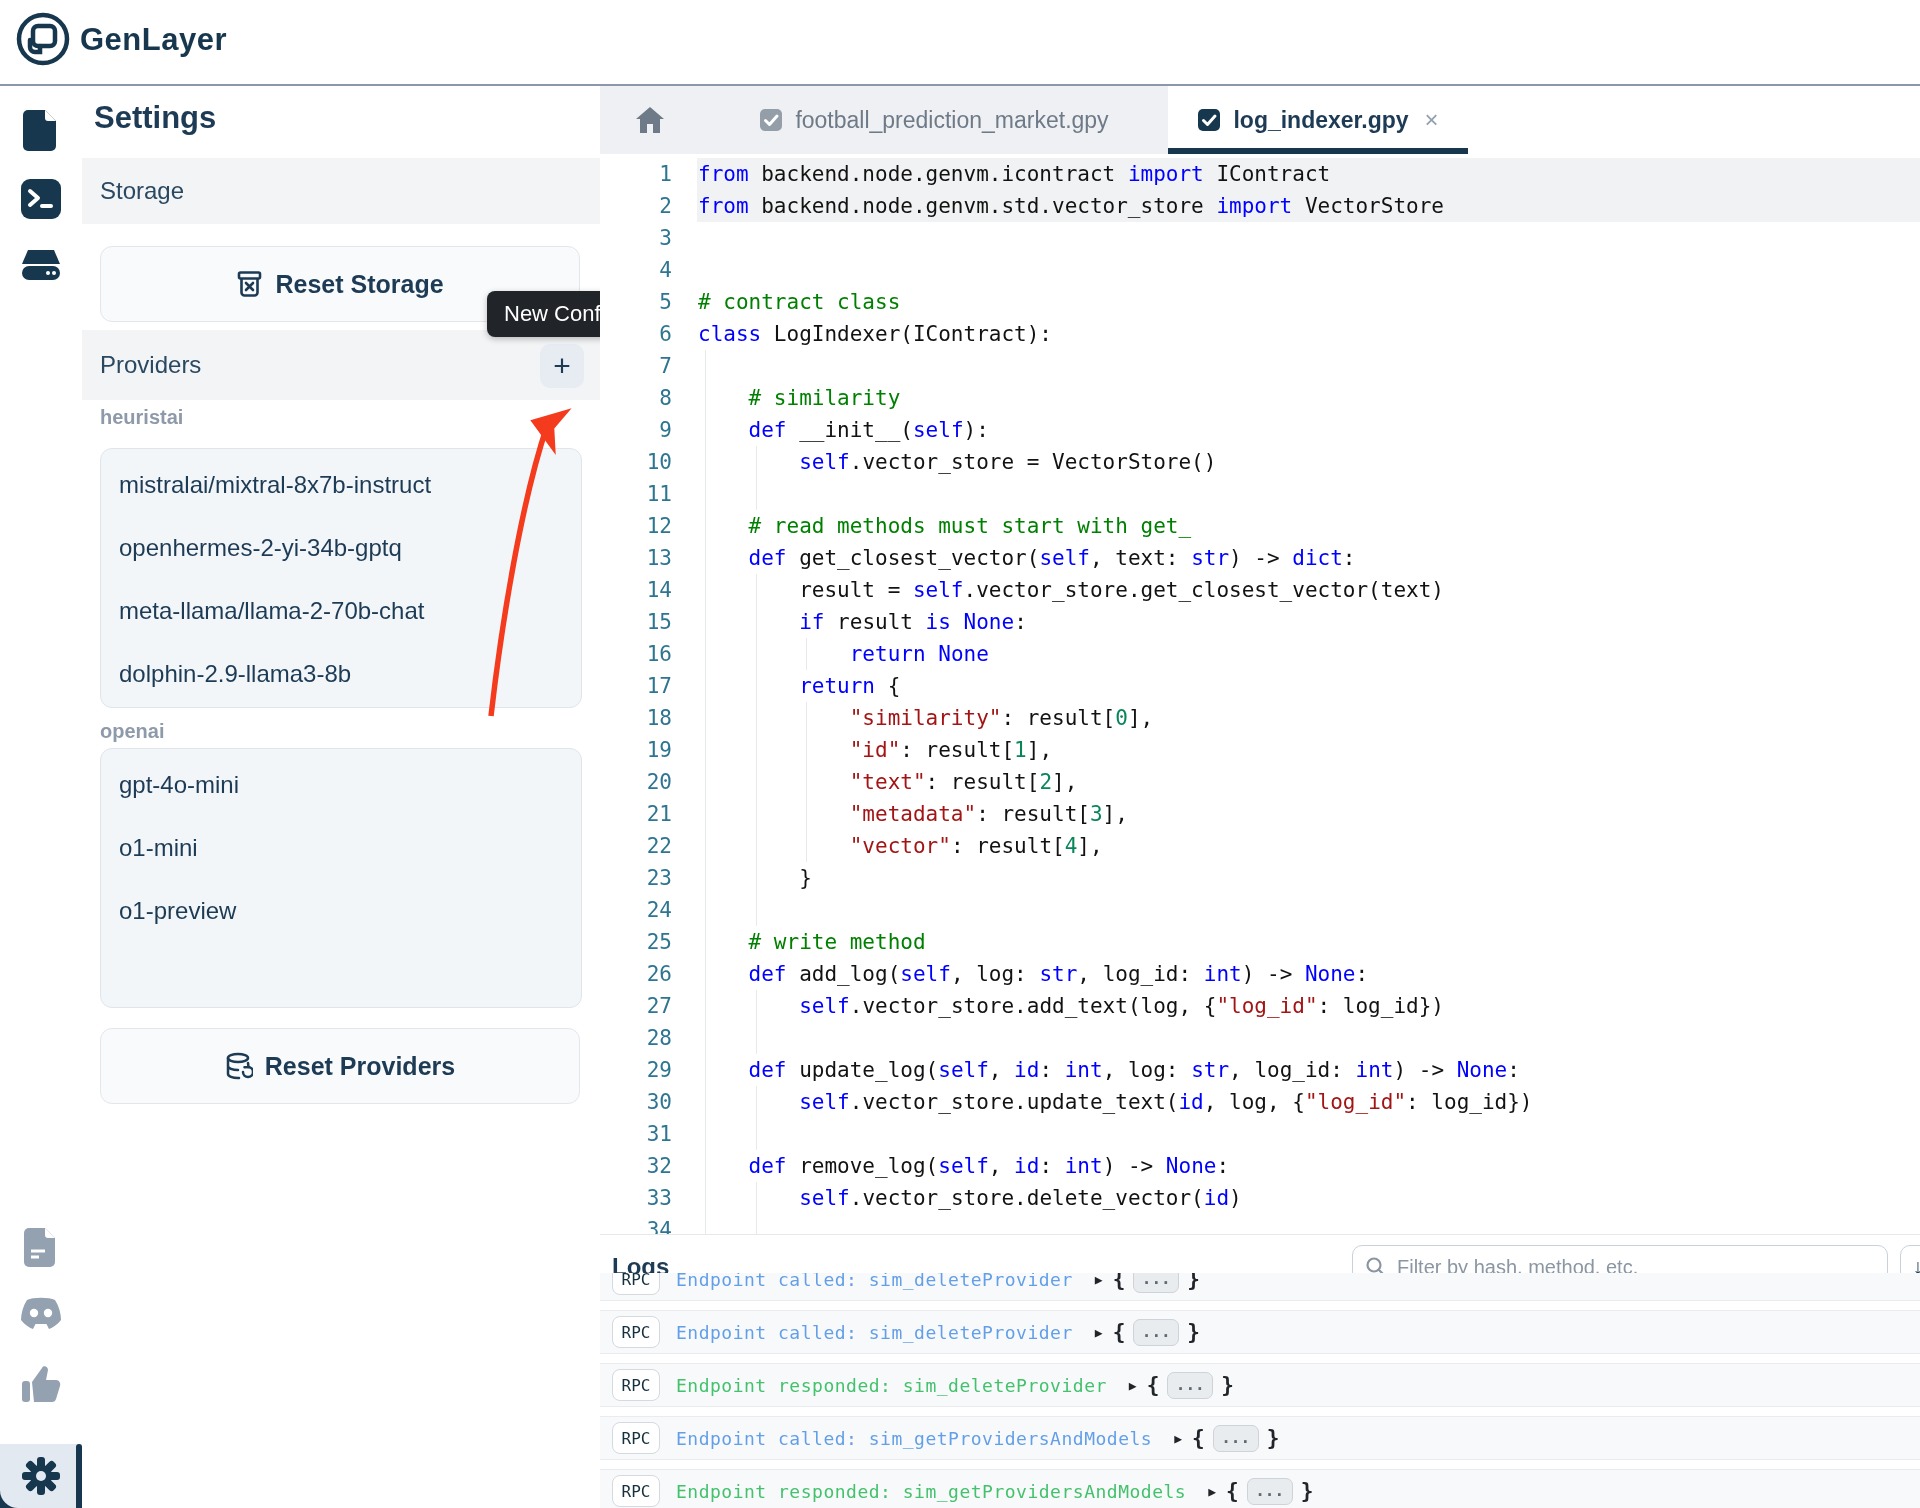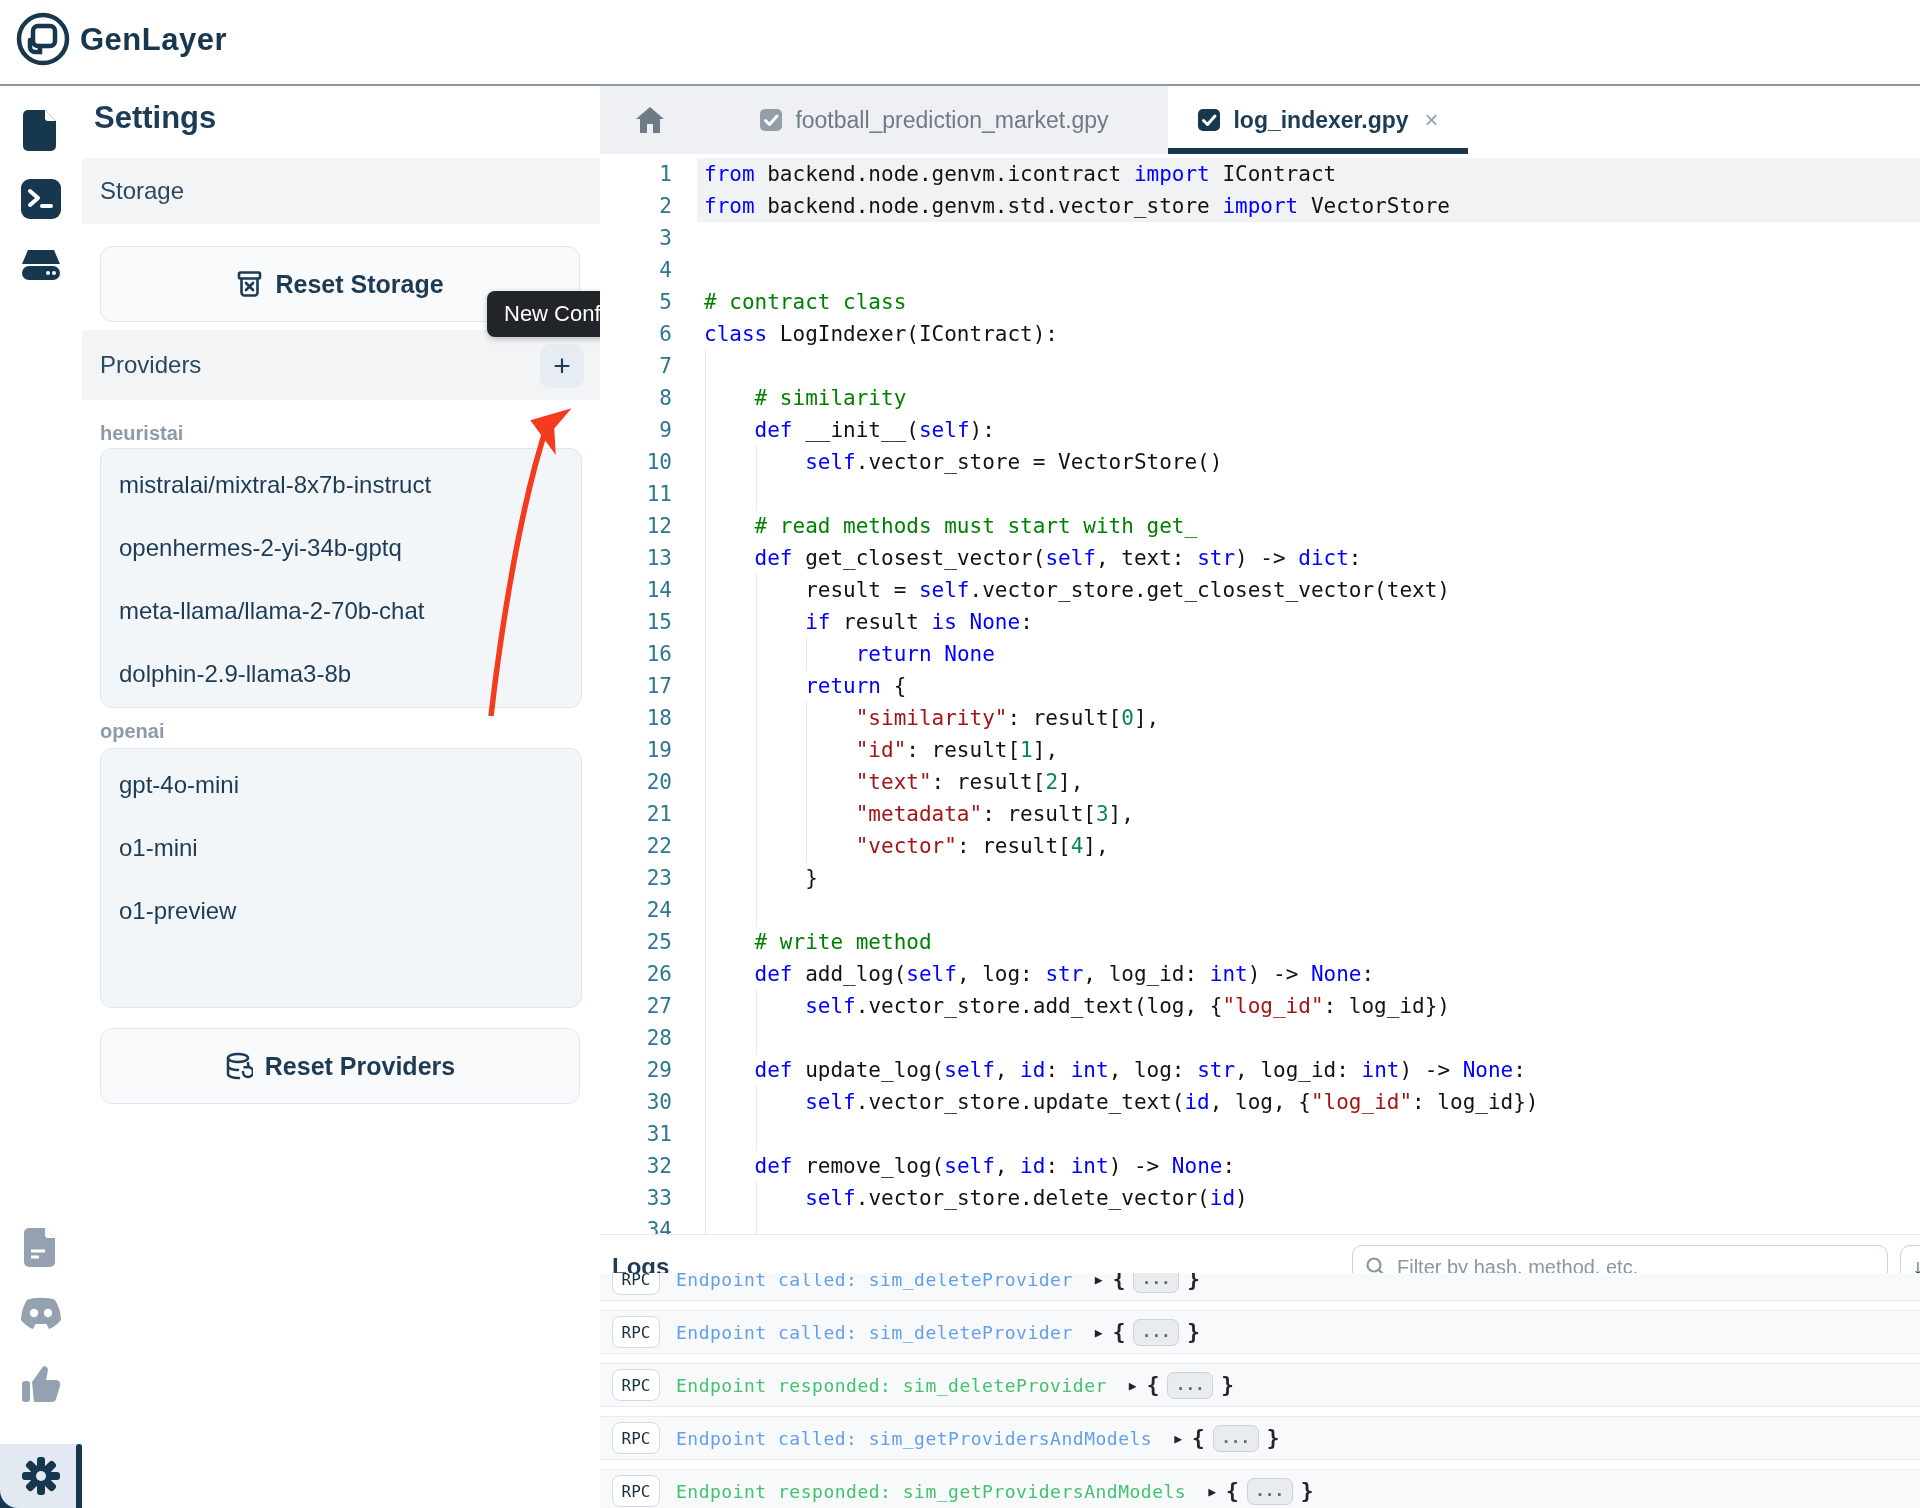--- a/index.html
+++ b/index.html
@@ -48,21 +48,21 @@
   #tab-1{left:568px;width:300px;background:#fff;color:#1d3b55;font-size:23px;font-weight:bold;}
   #tab-1-underline{position:absolute;left:0;bottom:0;width:100%;height:6px;background:#17374e;}
   .tab-close{font-size:24px;color:#94a0ab;font-weight:normal;margin-left:4px;cursor:pointer;}
 
   
   #code{position:absolute;left:0;top:68px;width:1320px;height:1080px;background:#fff;overflow:hidden;
         font-family:"DejaVu Sans Mono",monospace;font-size:21px;}
   .code-line{position:absolute;left:0;width:1320px;height:32px;line-height:32px;white-space:pre;}
   .code-hl{position:absolute;left:97px;right:0;height:32px;background:#f1f2f4;}
   .lnum{position:absolute;left:0;width:72px;text-align:right;color:#2e7591;}
-  .ltext{position:absolute;left:104px;}
+  .ltext{position:absolute;left:98px;}
   .guide{position:absolute;width:1px;height:32px;background:#e7e9eb;}
   .k{color:#0000ff;} .c{color:#008000;} .s{color:#a31515;} .n{color:#098658;} .d{color:#121212;}
 
   
   #logs{left:600px;top:1234px;width:1320px;height:274px;background:#fff;border-top:1px solid #e6e8ea;}
   #logs-title{left:12px;top:18px;font-size:24px;font-weight:600;color:#1d3b55;}
   #filter-box{left:752px;top:10px;width:536px;height:44px;border:1.5px solid #c9d2db;border-radius:10px;
               background:#fff;display:flex;align-items:center;box-sizing:border-box;padding-left:12px;gap:8px;}
   #filter-input{border:none;outline:none;font-size:20px;color:#42505e;width:460px;background:transparent;
                 font-family:"Liberation Sans",sans-serif;}
@@ -162,21 +162,21 @@
 
   <div class="band" style="top:244px;height:70px">
     <div class="band-label">Providers</div>
     <div id="add-provider">
       <span>+</span>
     </div>
   </div>
 
   <div id="tooltip" class="abs">New Config</div>
 
-  <div class="group-label" style="top:336px">heuristai</div>
+  <div class="group-label" style="top:320px">heuristai</div>
   <div class="model-box" style="top:362px" id="model-box-0">
       <div class="model-item">mistralai/mixtral-8x7b-instruct</div>
       <div class="model-item">openhermes-2-yi-34b-gptq</div>
       <div class="model-item">meta-llama/llama-2-70b-chat</div>
       <div class="model-item">dolphin-2.9-llama3-8b</div>
     </div>
 
   <div class="group-label" style="top:634px">openai</div>
   <div class="model-box" style="top:662px" id="model-box-1">
       <div class="model-item">gpt-4o-mini</div>

